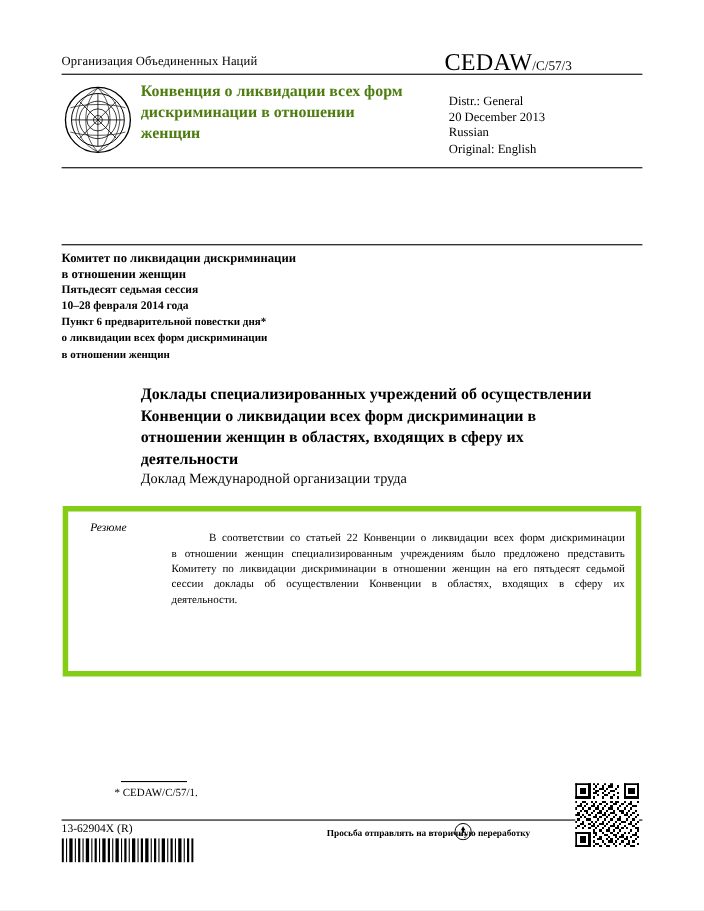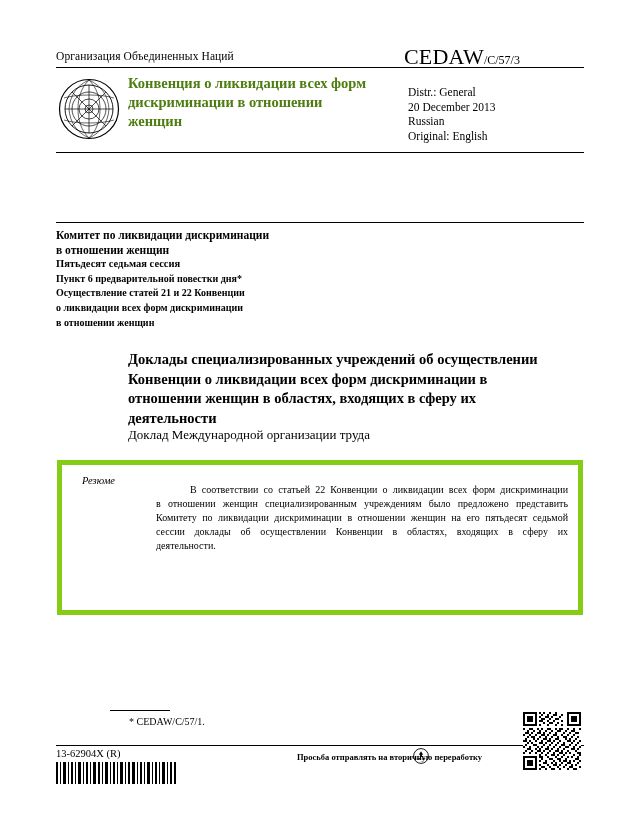--- a/index.html
+++ b/index.html
@@ -177,21 +177,21 @@
   .footnote-rule {
     position: absolute;
     left: 110px;
     top: 710px;
     width: 60px;
     height: 1px;
     background: #000;
   }
   .footnote {
     position: absolute;
-    left: 129px;
+    left: 104px;
     top: 716px;
     font-size: 10px;
   }
 
   
   .footer-rule {
     position: absolute;
     left: 56px;
     top: 745px;
     width: 528px;
@@ -277,22 +277,22 @@
       <div>Original: English</div>
     </div>
 
     <div class="header-rule-2"></div>
 
     <div class="committee-rule"></div>
     <div class="committee">
       <div>Комитет по ликвидации дискриминации</div>
       <div>в отношении женщин</div>
       <div class="thin">Пятьдесят седьмая сессия</div>
+      <div class="thin">10–28 февраля 2014 года</div>
       <div class="small">Пункт 6 предварительной повестки дня*</div>
-      <div class="small">Осуществление статей 21 и 22 Конвенции</div>
       <div class="small">о ликвидации всех форм дискриминации</div>
       <div class="small">в отношении женщин</div>
     </div>
 
     <div class="main-title">Доклады специализированных учреждений об осуществлении Конвенции о ликвидации всех форм дискриминации в отношении женщин в областях, входящих в сферу их деятельности</div>
     <div class="sub-title">Доклад Международной организации труда</div>
 
     <div class="summary-box">
       <div class="summary-label">Резюме</div>
       <div class="summary-text"><span class="indent"></span><span>В соответствии со статьей 22 Конвенции о ликвидации всех форм дискриминации в отношении женщин специализированным учреждениям было предложено представить Комитету по ликвидации дискриминации в отношении женщин на его пятьдесят седьмой сессии доклады об осуществлении Конвенции в областях, входящих в сферу их деятельности.</span></div>

